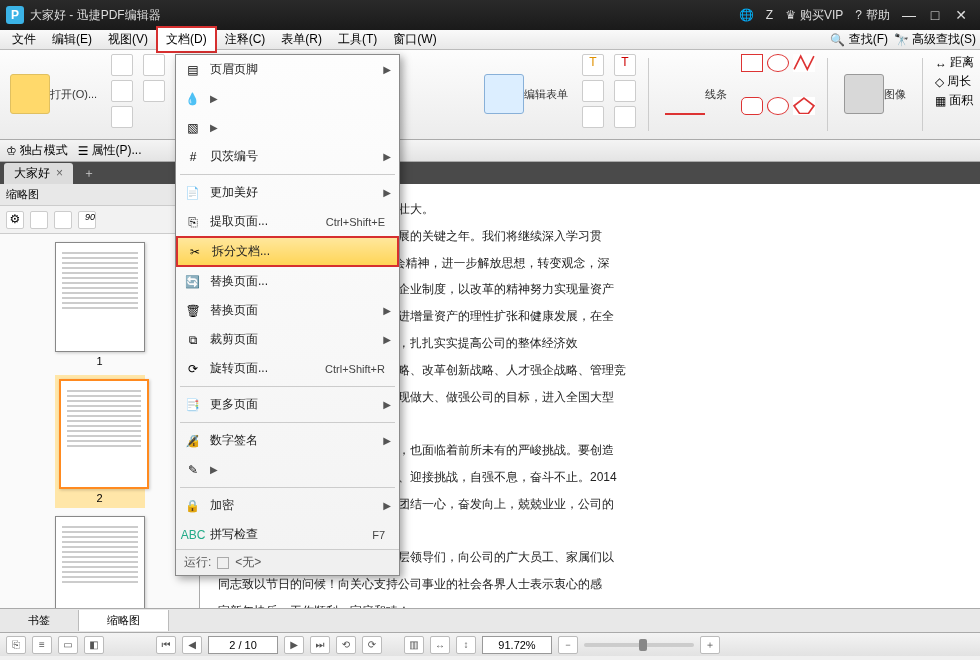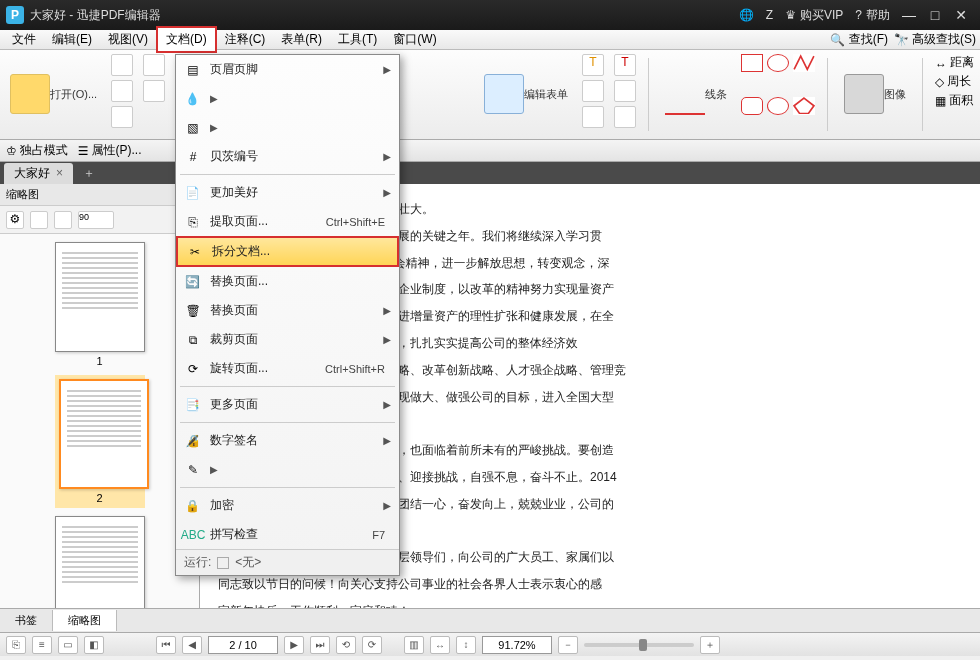--- a/index.html
+++ b/index.html
@@ -44,21 +44,21 @@
 .thumb .page { width:90px; height:110px; background:#fff; border:1px solid #888; box-shadow:1px 1px 3px rgba(0,0,0,.2); padding:6px; overflow:hidden;}
 .thumb .page .ln { height:2px; background:#ccc; margin:3px 0;}
 .thumb.sel .page { border:2px solid #ff8a1f; }
 .thumb.sel { background:#ffe6a8; padding:4px; }
 .thumb .num { font-size:11px; margin-top:3px;}
 
 .docarea { flex:1; background:#fff; overflow:hidden; position:relative; padding:10px 18px; color:#222; line-height:1.9; font-size:13px;}
 .docarea p { margin:4px 0; text-indent:0;}
 
 .bottomtabs { height:24px; background:#e8e8e8; border-top:1px solid #aaa; display:flex; align-items:center;}
-.bottomtabs .bt { padding:3px 15px; border-right:1px solid #bbb; font-size:11px;}
+.bottomtabs .bt { padding:3px 28px; border-right:1px solid #bbb; font-size:11px;}
 .bottomtabs .bt.active{ background:#fff;}
 
 .statusbar { height:24px; background:linear-gradient(#f4f4f4,#e2e2e2); border-top:1px solid #aaa; display:flex; align-items:center; padding:0 6px; gap:6px;}
 .statusbar .sb { width:20px; height:18px; border:1px solid #bbb; background:#fff; border-radius:2px; display:flex; align-items:center; justify-content:center; font-size:10px; color:#555;}
 .statusbar .pagebox { width:70px; height:18px; border:1px solid #999; background:#fff; text-align:center; font-size:11px; line-height:16px;}
 .statusbar .zoombox { width:70px; height:18px; border:1px solid #999; background:#fff; text-align:center; font-size:11px; line-height:16px;}
 .statusbar .slider { width:110px; height:4px; background:#ccc; position:relative; border-radius:2px;}
 .statusbar .slider .knob{ position:absolute; left:50%; top:-4px; width:8px; height:12px; background:#888; border-radius:2px;}
 
 .dropdown { position:absolute; left:175px; top:54px; width:225px; background:linear-gradient(#fdfdfd,#f3f3f3); border:1px solid #8a8a8a; box-shadow:3px 3px 8px rgba(0,0,0,.35); z-index:50;}
@@ -199,21 +199,21 @@
   <div class="add">＋</div>
 </div>
 
 <div class="workspace">
   <div class="sidepanel">
     <div class="hdr">缩略图</div>
     <div class="opts">
       <span class="tbtn" style="width:18px;height:18px;text-align:center;">⚙</span>
       <span class="tbtn" style="width:18px;height:18px;"></span>
       <span class="tbtn" style="width:18px;height:18px;"></span>
-      <span class="tbtn" style="width:36px;height:18px;text-align:left;font-size:9px;">90</span>
+      <span class="tbtn" style="width:18px;height:18px;text-align:right;font-size:9px;font-style:italic;">90</span>
     </div>
     <div class="thumblist">
       <div class="thumb">
         <div class="page">
             <div class="ln"></div>
             <div class="ln"></div>
             <div class="ln"></div>
             <div class="ln"></div>
             <div class="ln"></div>
             <div class="ln"></div>

